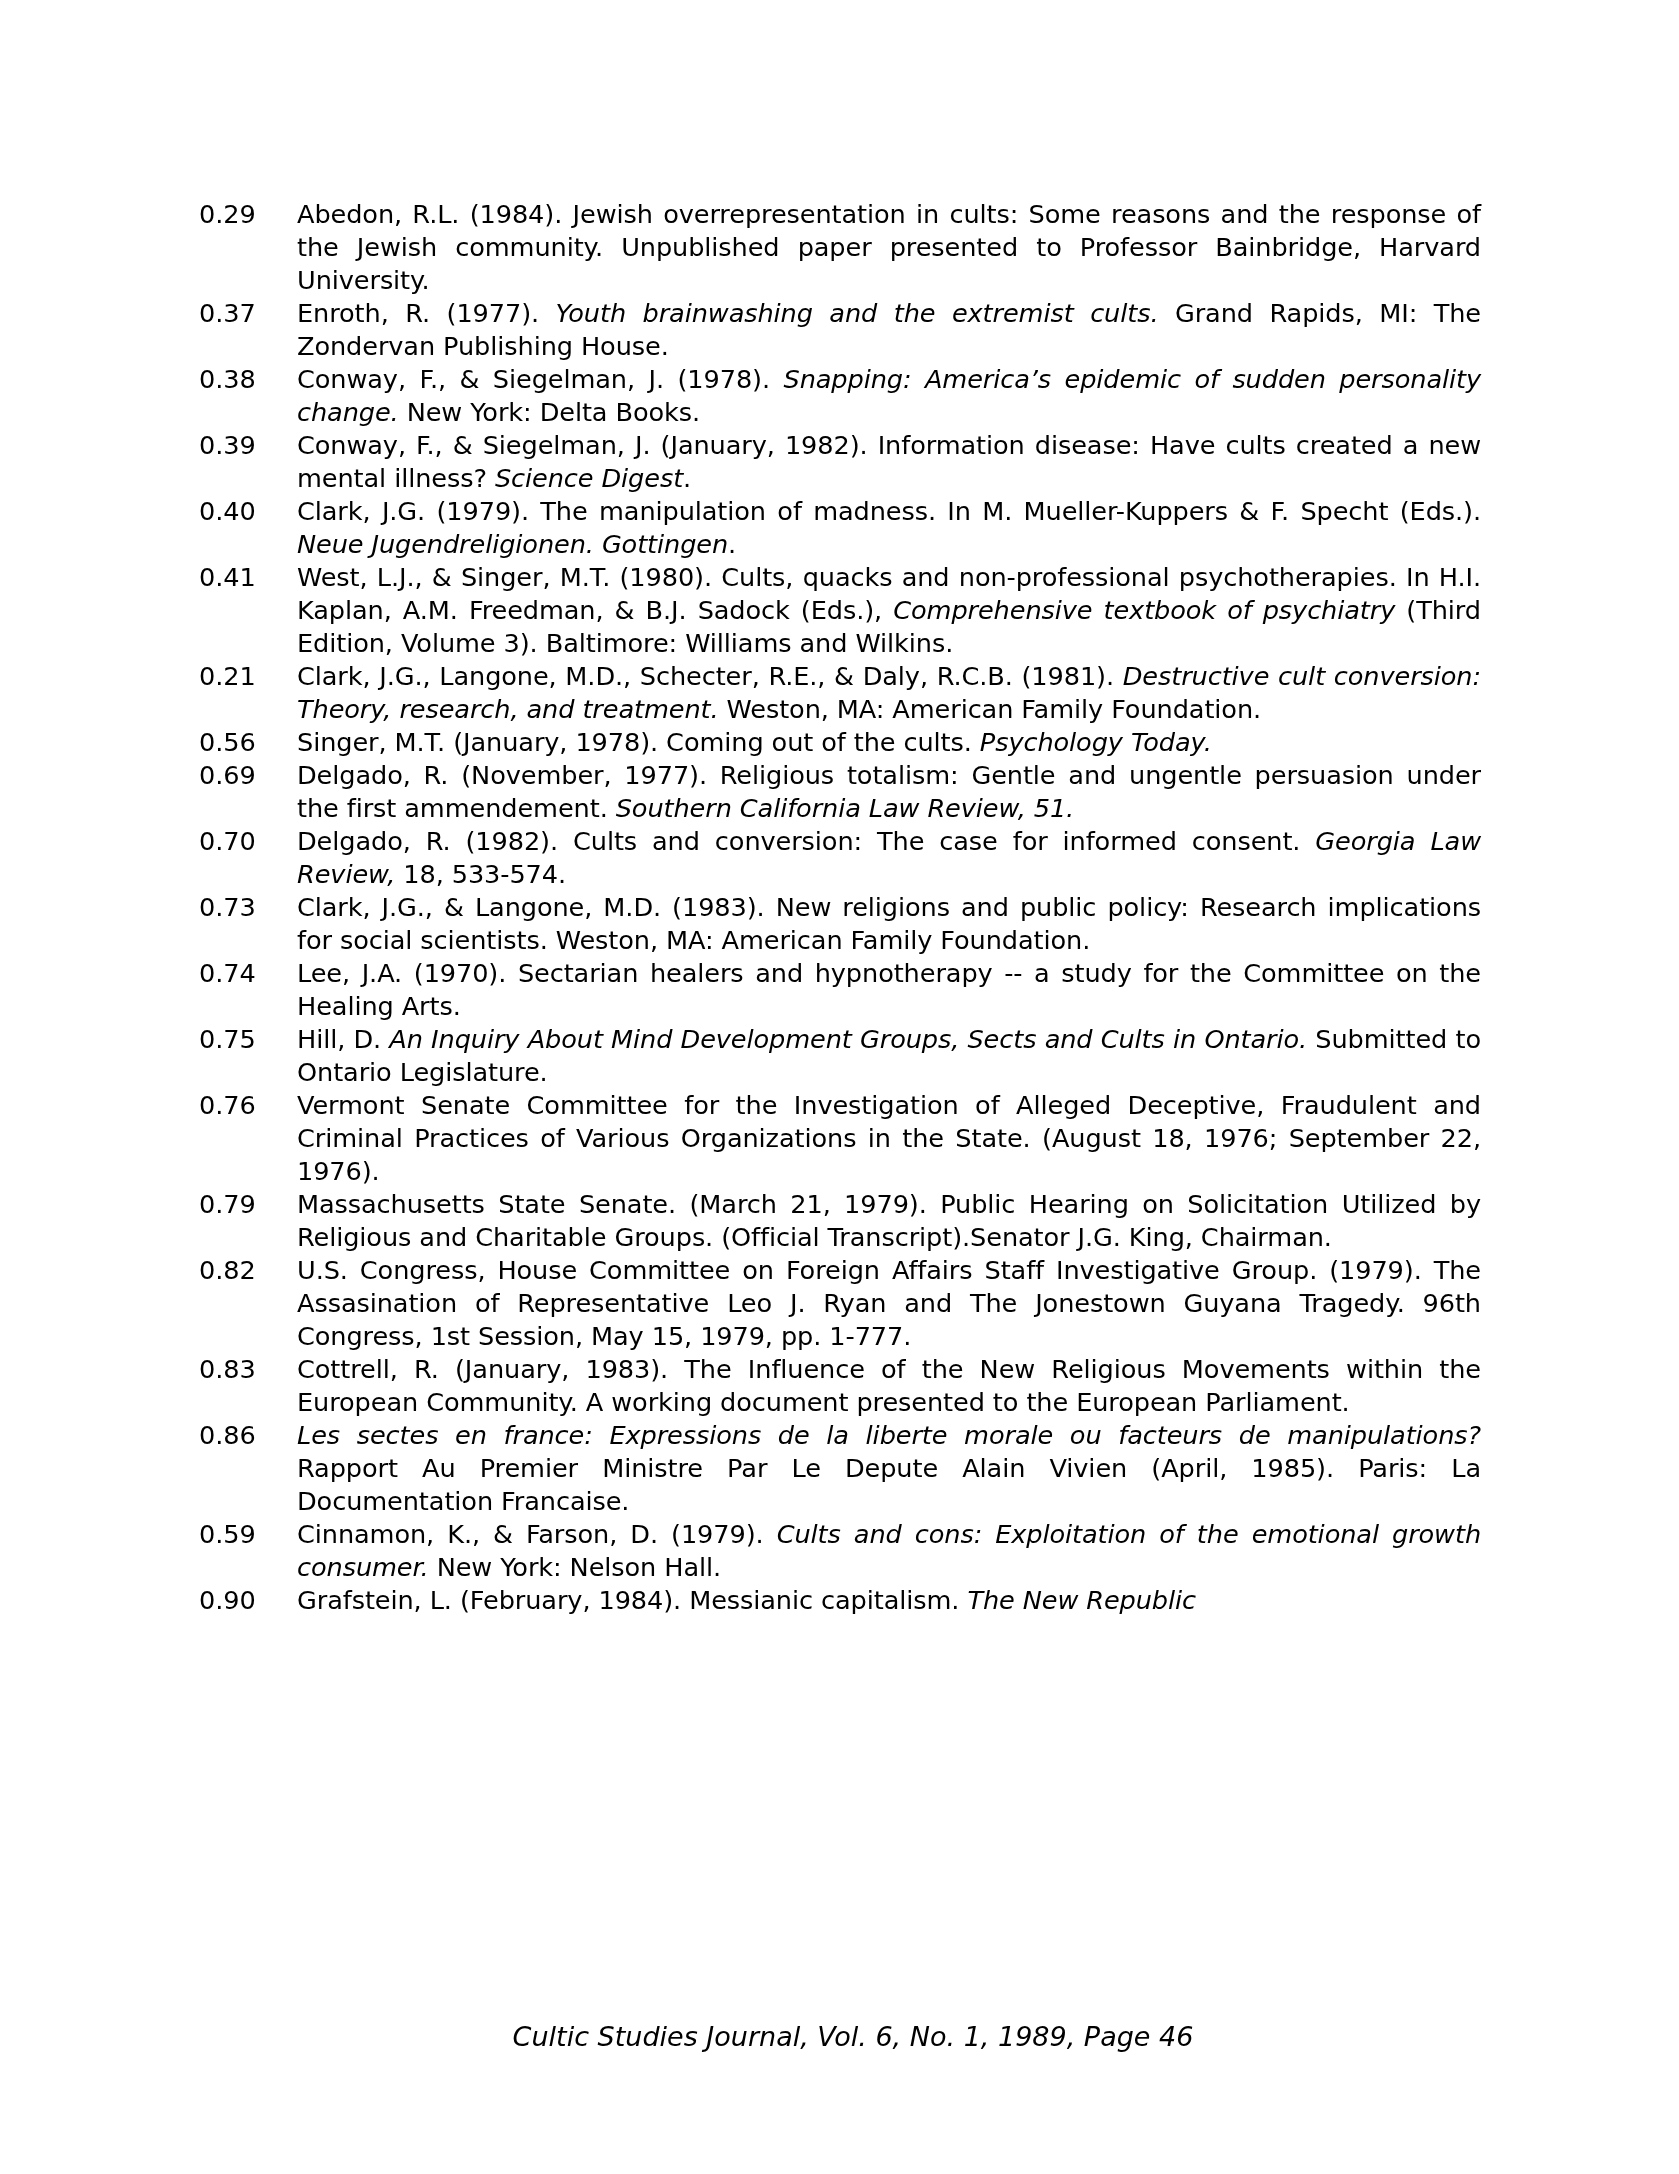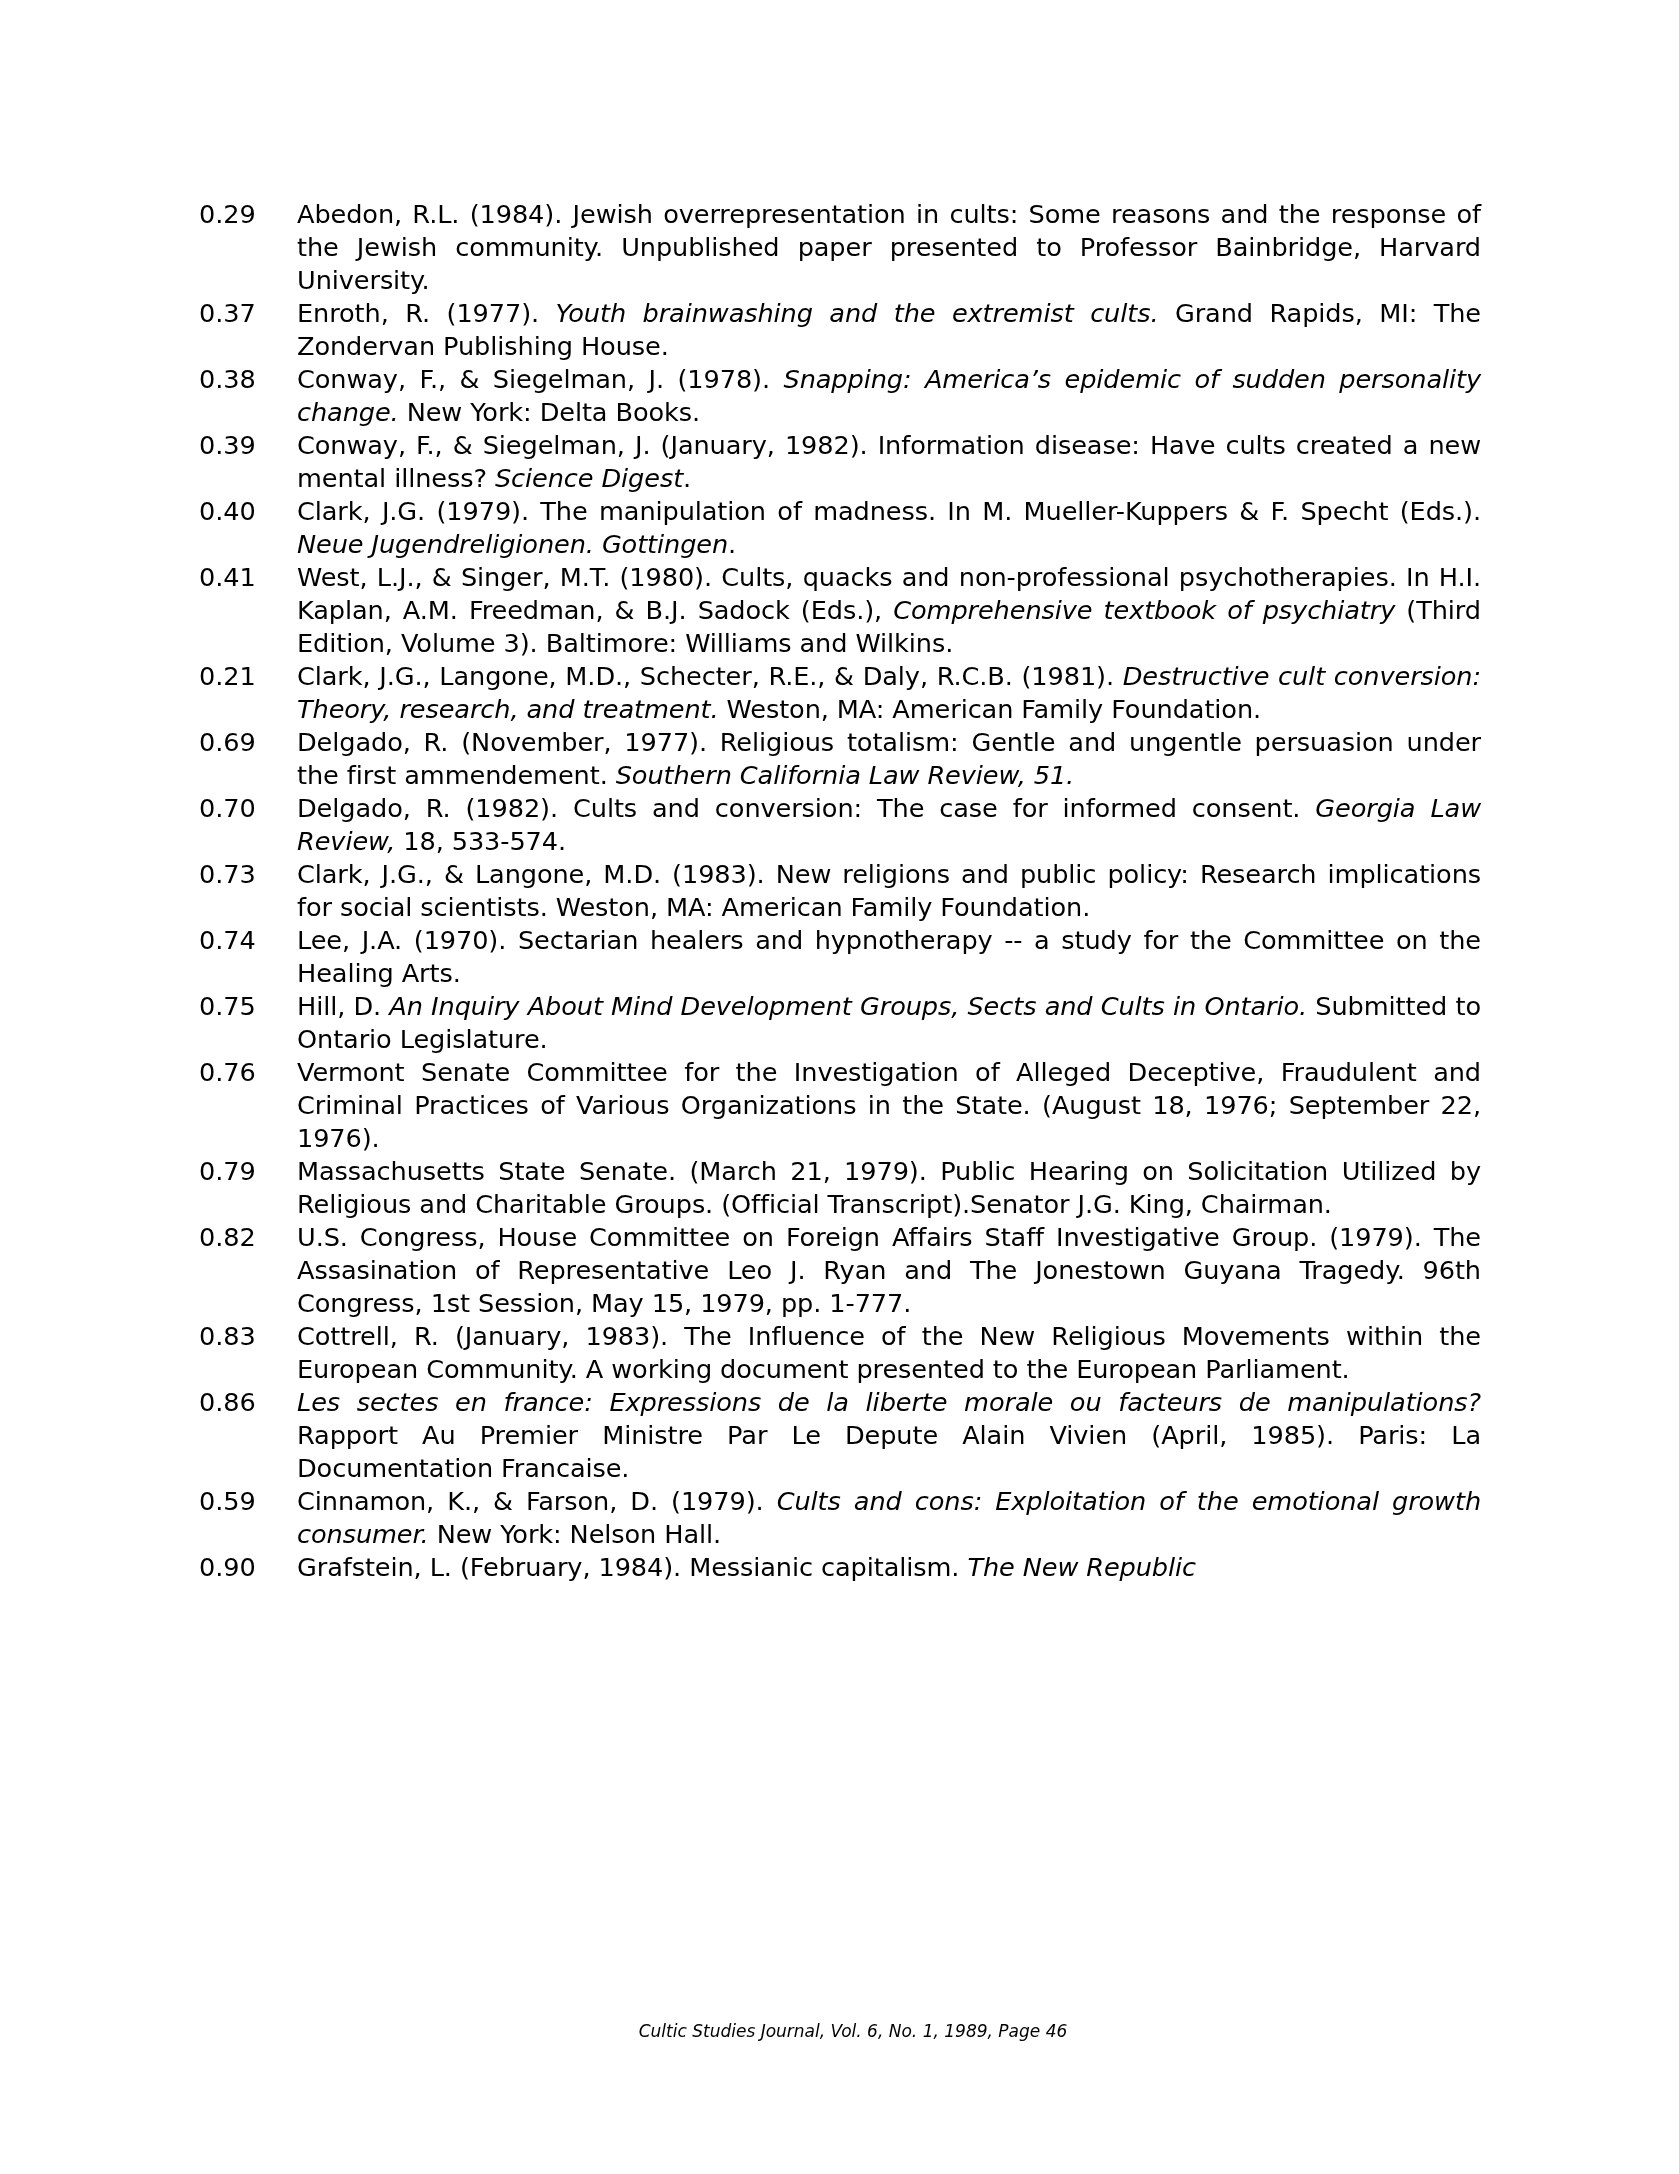--- a/index.html
+++ b/index.html
@@ -9,21 +9,21 @@
     position: absolute; left: 199px; top: 198px; width: 1282px;
     font-family: "DejaVu Sans", sans-serif; font-size: 25.6px; line-height: 33px;
     color: #000000; letter-spacing: -0.1px;
   }
   .ref { display: flex; }
   .ref-num { flex: 0 0 98px; }
   .ref-text { flex: 1 1 auto; text-align: justify; text-align-last: left; }
   .ref-text .it { font-style: italic; margin-top: 20px; }
   .footer {
     position: absolute; left: 0; width: 1680px; top: 2021px; text-align: center;
-    font-family: "DejaVu Sans", sans-serif; font-style: italic; font-size: 17px; color: #000;
+    font-family: "DejaVu Sans", sans-serif; font-style: italic; font-size: 27px; color: #000;
     padding-left: 26px; box-sizing: border-box;
   }
 </style>
 </head>
 <body>
 
 <div class="page">
   <div class="refs" id="refs">
       <div class="ref">
         <span class="ref-num">0.29</span>
@@ -45,20 +45,24 @@
         <span class="ref-num">0.40</span>
         <span class="ref-text"><span>Clark, J.G.  (1979). The manipulation of madness. In M. Mueller-Kuppers &amp; F. Specht (Eds.).  </span><span class="it">Neue Jugendreligionen. Gottingen</span><span>.</span></span>
       </div>
       <div class="ref">
         <span class="ref-num">0.41</span>
         <span class="ref-text"><span>West, L.J., &amp; Singer, M.T. (1980). Cults, quacks and non-professional psychotherapies. In H.I. Kaplan, A.M. Freedman, &amp; B.J. Sadock (Eds.), </span><span class="it">Comprehensive textbook of psychiatry</span><span> (Third Edition, Volume 3). Baltimore: Williams and Wilkins.</span></span>
       </div>
       <div class="ref">
         <span class="ref-num">0.21</span>
         <span class="ref-text"><span>Clark, J.G., Langone, M.D., Schecter, R.E., &amp; Daly, R.C.B. (1981). </span><span class="it">Destructive cult conversion: Theory, research, and treatment.</span><span> Weston, MA: American Family Foundation.</span></span>
+      </div>
+      <div class="ref">
+        <span class="ref-num">0.56</span>
+        <span class="ref-text"><span>Singer, M.T. (January, 1978). Coming out of the cults. </span><span class="it">Psychology Today.</span></span>
       </div>
       <div class="ref">
         <span class="ref-num">0.69</span>
         <span class="ref-text"><span>Delgado, R. (November, 1977). Religious totalism: Gentle and ungentle persuasion under the first ammendement. </span><span class="it">Southern California Law Review, 51.</span></span>
       </div>
       <div class="ref">
         <span class="ref-num">0.70</span>
         <span class="ref-text"><span>Delgado, R. (1982). Cults and conversion: The case for informed consent. </span><span class="it">Georgia Law Review,</span><span> 18, 533-574.</span></span>
       </div>
       <div class="ref">

